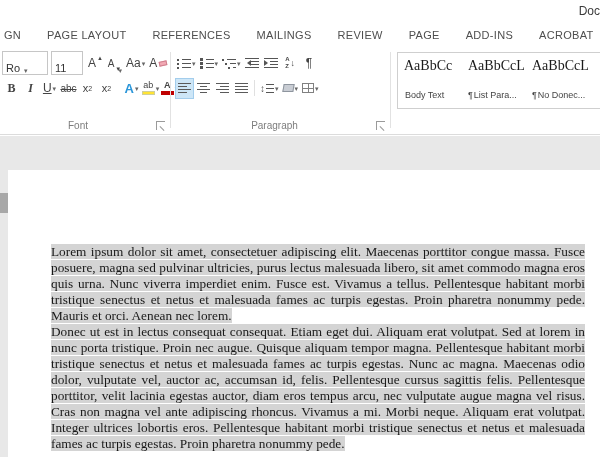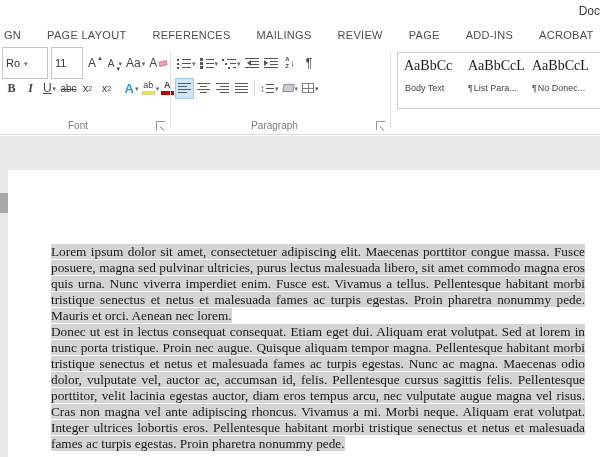--- a/index.html
+++ b/index.html
@@ -28,21 +28,21 @@
   .launcher::after { content:""; position:absolute; right:0; bottom:1px; width:6px; height:1px; background:#9a9a9a; transform:rotate(45deg); }
 
   .rrow { display:flex; align-items:center; height:22px; margin-top:4px; padding-left:2px; }
   .rrow + .rrow { margin-top:3px; }
 
   .btn { display:flex; align-items:center; justify-content:center; height:21px; min-width:19px; padding:0 2px; font-size:12px; color:#444; cursor:default; }
   .btn.active { background:#cde6f7; border:1px solid #a3cdec; }
   .caret { font-size:7px; color:#666; margin-left:1px; line-height:1; }
   .minisep { width:1px; height:16px; background:#e0e0e0; margin:0 3px; }
 
-  .combo { display:flex; align-items:center; height:32px; border:1px solid #c6c6c6; background:#fff; font-size:11px; color:#333; padding:0 3px; margin-right:3px; }
+  .combo { display:flex; align-items:flex-end; height:24px; border:1px solid #c6c6c6; background:#fff; font-size:11px; color:#333; padding:0 3px; margin-right:3px; }
   .combo .caret { margin-left:4px; }
   .combo-font { width:46px; }
   .combo-size { width:32px;gap:48px; }
 
   
   .serifB { font-family:"Liberation Serif", serif; font-weight:bold; }
   .serifI { font-family:"Liberation Serif", serif; font-style:italic; font-weight:bold; }
   .ul { text-decoration:underline; }
   .strike { text-decoration:line-through; font-size:10px; }
   .supsub { font-size:11px; }
@@ -89,21 +89,21 @@
   .ic-shading { width:11px; height:8px; background:#c9cdd4; border:1px solid #8e959e; transform:skewX(-10deg); }
   .ic-borders { width:12px; height:10px; border:1px solid #808080; background-repeat:no-repeat;
     background-image:linear-gradient(#808080,#808080),linear-gradient(#808080,#808080);
     background-size:1px 100%,100% 1px; background-position:50% 0,0 50%; }
   .pilcrow-btn { font-size:12px; color:#444; }
 
   
   .styles-box { position:absolute; left:4px; top:4px; right:-2px; height:57px; background:#fff; border:1px solid #cfcfcf; display:flex; overflow:hidden; }
   .style-item { width:64px; padding:5px 2px 3px 6px; overflow:hidden; cursor:default; }
   .style-preview { font-family:"Liberation Serif", serif; font-size:14px; color:#1a1a1a; white-space:nowrap; }
-  .style-name { margin-top:9px; font-size:9px; color:#444; white-space:nowrap; }
+  .style-name { margin-top:16px; font-size:9px; color:#444; white-space:nowrap; }
   .style-name .pc { margin-right:1px; }
 
   
   .docarea { position:absolute; top:136px; left:0; right:0; bottom:0; background:#e8e8e8; }
   .page { position:absolute; left:8px; top:34px; right:0; bottom:0; background:#fff; overflow:hidden; }
   .margin-block { position:absolute; left:0; top:57px; width:8px; height:20px; background:#a8a8a8; }
   .doctext { position:absolute; left:17px; top:74px; width:560px; font-family:"Liberation Serif", serif; font-size:13.3px; line-height:16px; text-align:justify; color:#191919;padding-left:26px; }
   .doctext p { margin:0; }
   .sel { background:#d4d4d4; }
 </style>

